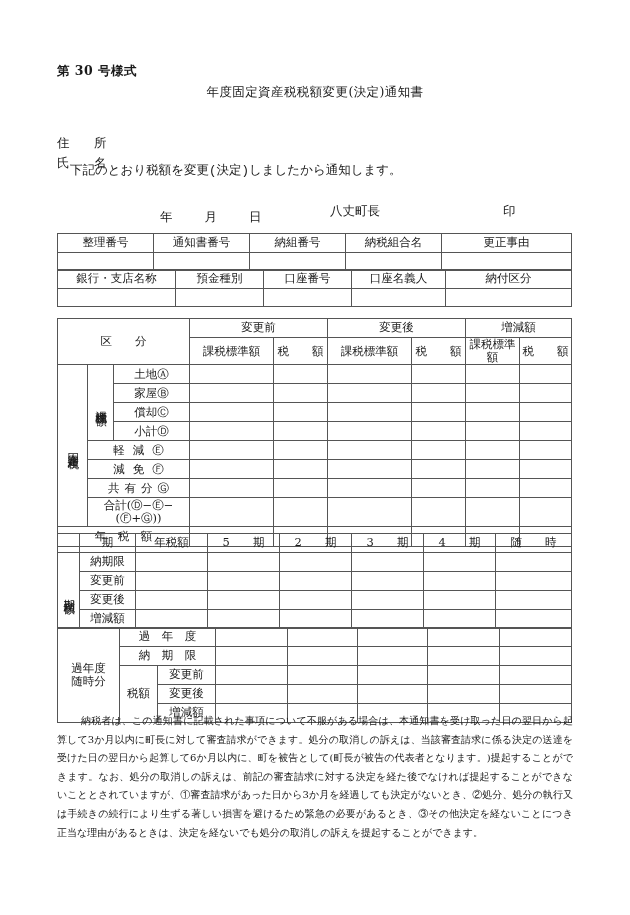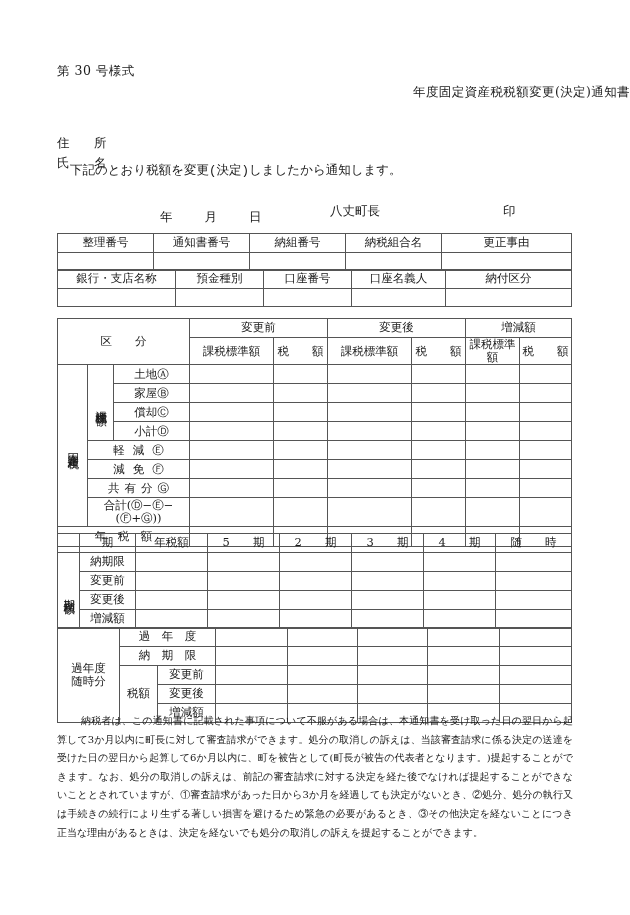--- a/index.html
+++ b/index.html
@@ -20,26 +20,27 @@
     left: 0; top: 0;
     width: 630px;
     height: 915px;
     padding: 0;
   }
   .form-no {
     position: absolute;
     left: 57px; top: 63px;
     font-size: 12.5px;
     letter-spacing: 0.5px;
+    font-weight: bold;
   }
   .doc-title {
     position: absolute;
     left: 0; top: 84px;
     width: 630px;
-    text-align: right;
+    text-align: center;
     font-size: 12.5px;
     letter-spacing: 0.4px;
   }
   .addr-block {
     position: absolute;
     left: 57px; top: 133px;
     font-size: 12.5px;
     line-height: 20px;
   }
   .addr-block .lbl { letter-spacing: 6px; }

